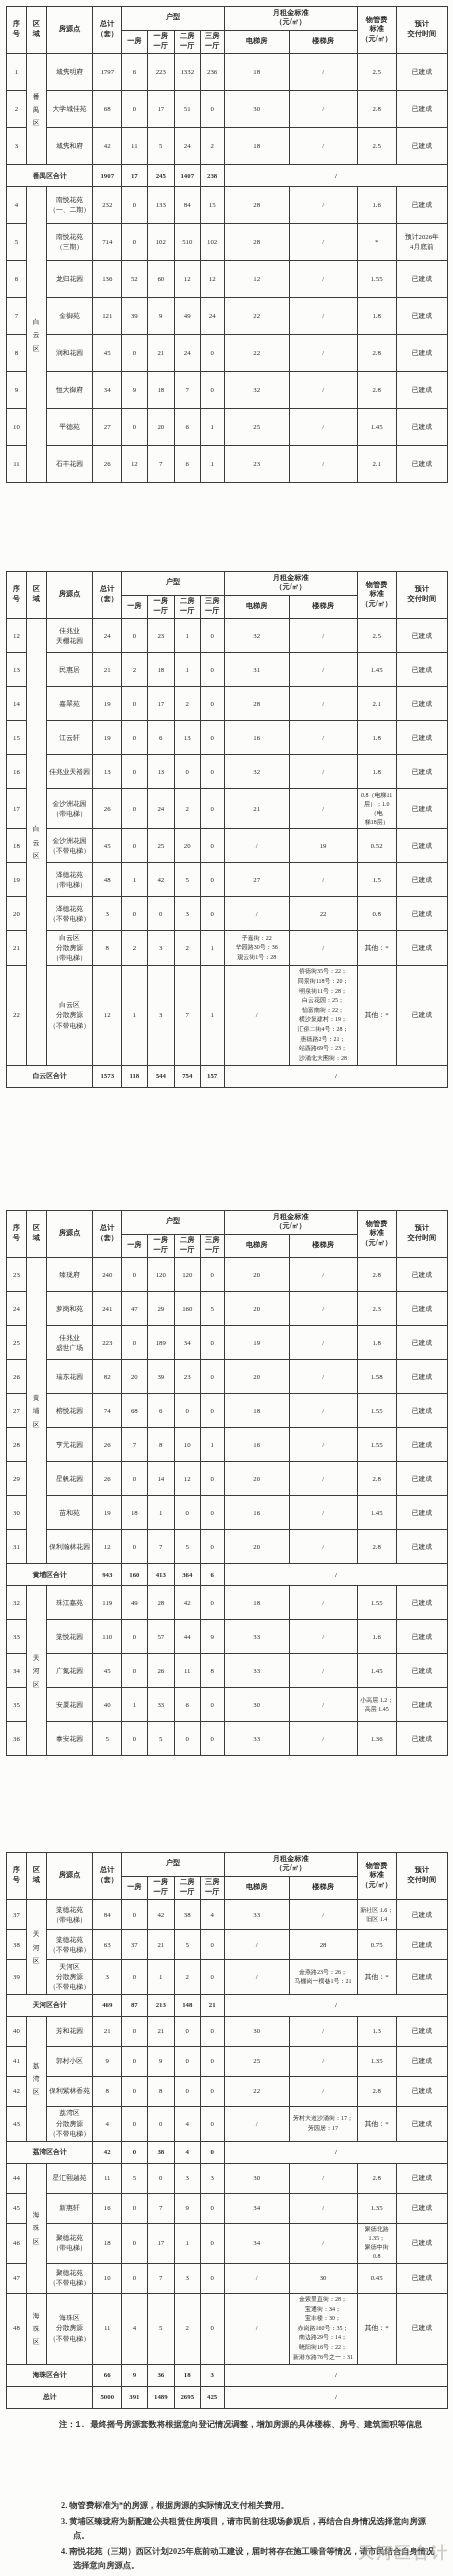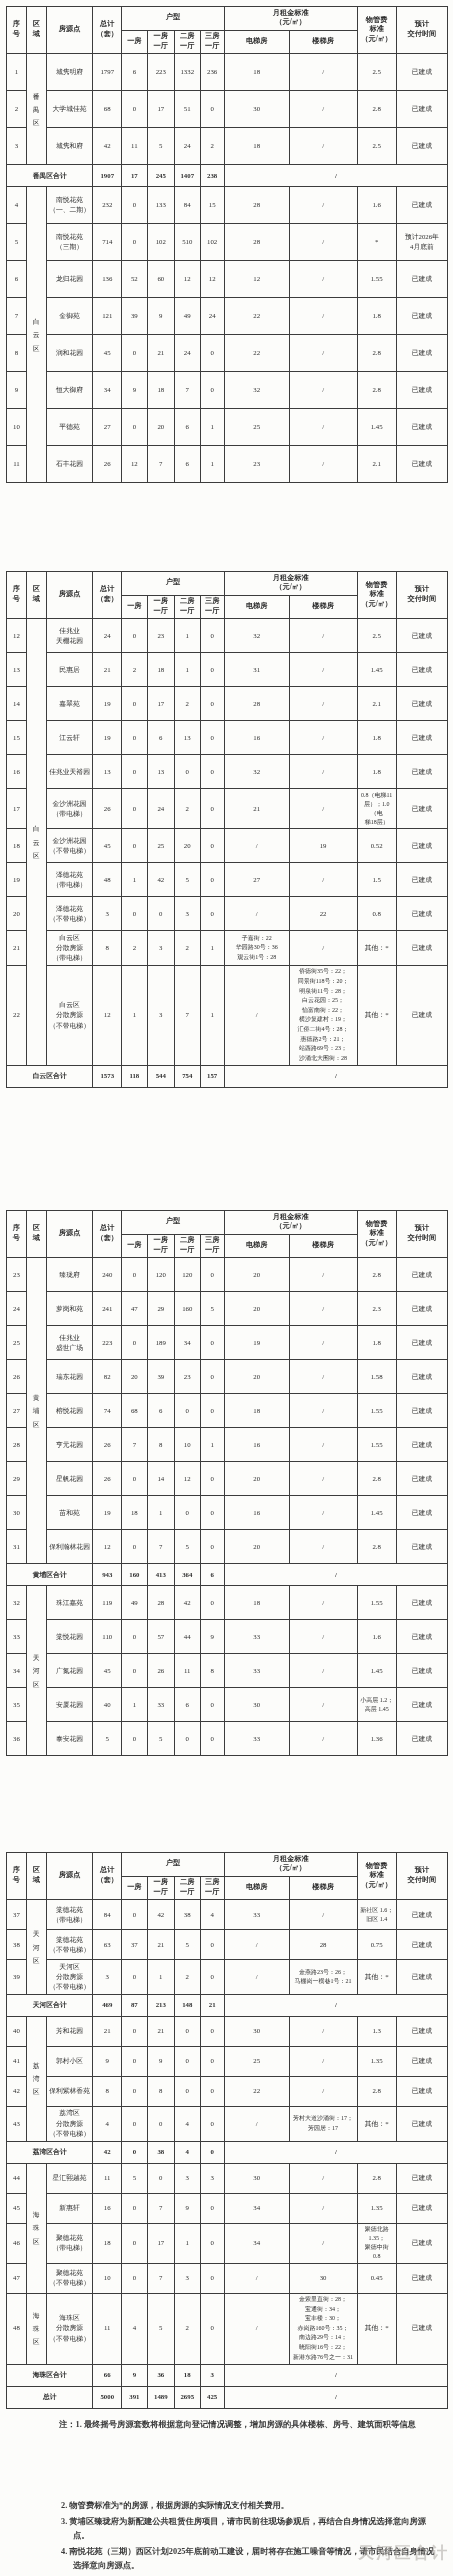--- a/index.html
+++ b/index.html
@@ -29,21 +29,21 @@
   td{font-size:6.8px;line-height:1.5;}
   .t1 td{height:33px;}
   .t2 td{height:30px;}
   .t3 td{height:30px;}
   .t4 td{height:26px;}
   tr.subtotal td, tr.grand td{height:18px;font-weight:bold;}
   td.addr{font-size:6px;line-height:1.6;}
   td.fee-multi{font-size:6px;}
   .vertical{display:block;width:1.1em;margin:0 auto;line-height:1.95;word-break:break-all;white-space:normal;text-align:center;}
   .notes{margin-top:9px;font-size:8.3px;font-weight:600;color:#3a3a3a;line-height:1.7;}
-  .note-first{padding-left:53px;padding-right:3px;}
+  .note-first{padding-left:53px;padding-right:3px;font-family:Liberation Mono, monospace;}
   .notes-rest{margin-top:67px;}
   .note-cont{padding-left:73px;}
   .note-item{padding-left:67px;text-indent:-12px;padding-right:7.6px;margin-top:2px;}
   .watermark{
     position:absolute;
     right:4.5px;
     top:2543px;
     font-size:16px;
     font-weight:bold;
     color:rgba(170,166,160,0.55);

